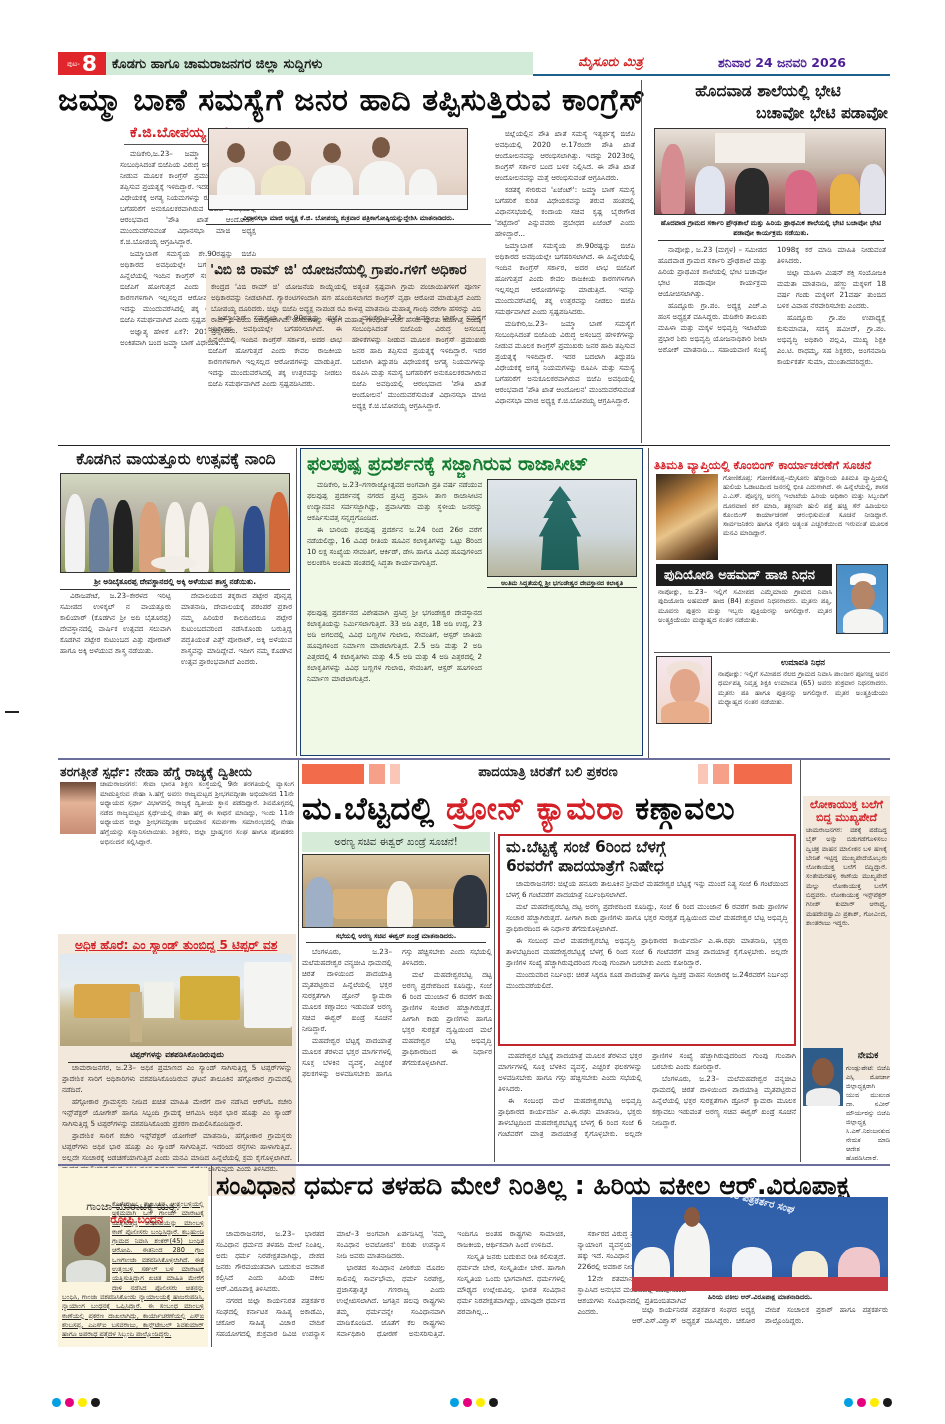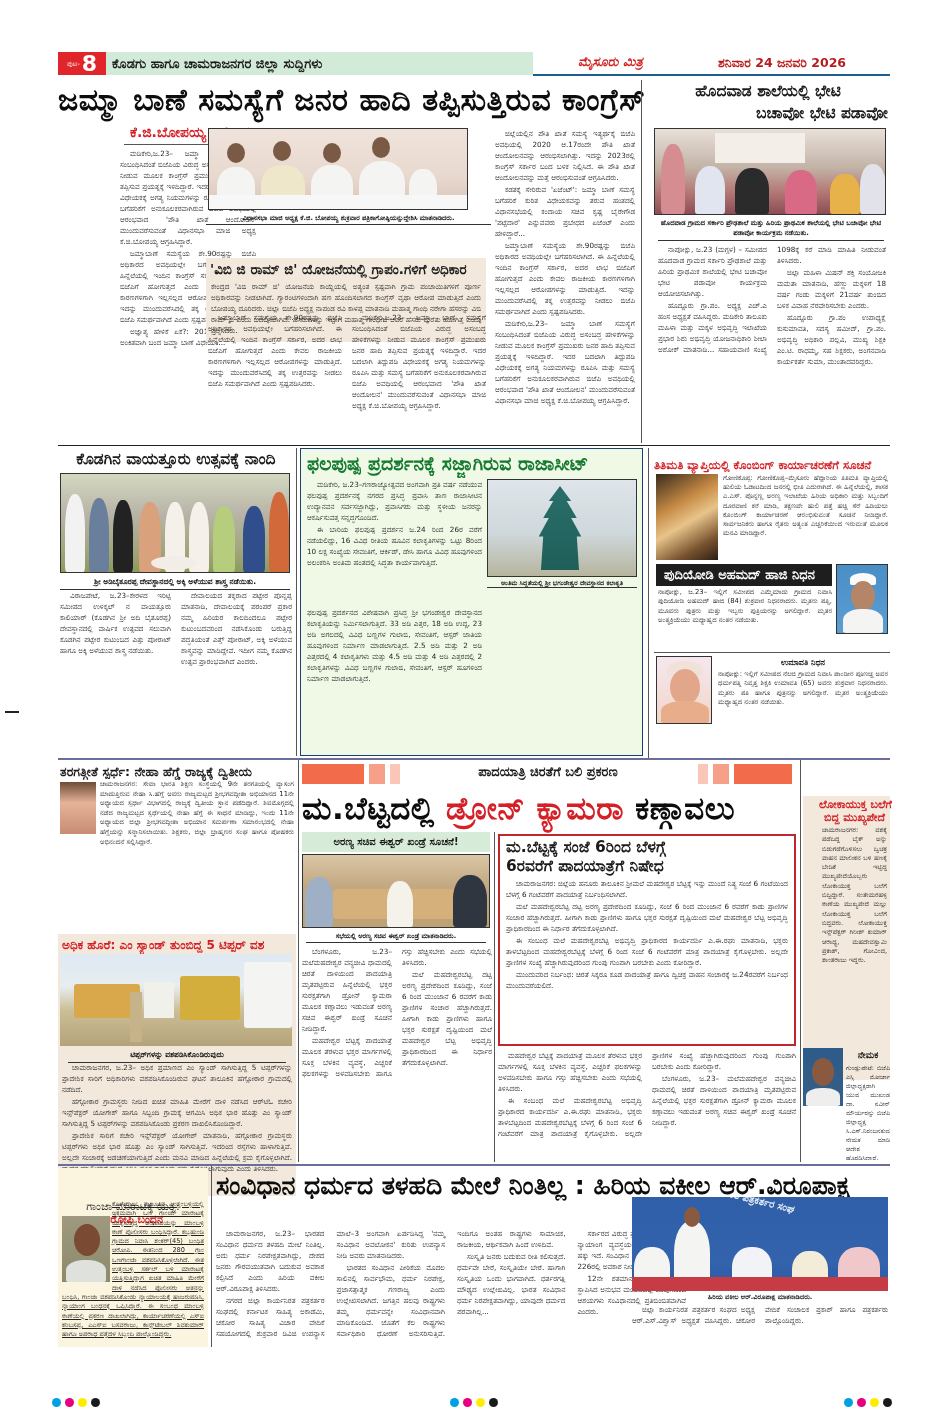--- a/index.html
+++ b/index.html
@@ -18,21 +18,21 @@
   .person { position: absolute; bottom: 0; border-radius: 45% 45% 8% 8%; background: #f4f4f2; }
   .head { position: absolute; border-radius: 50%; background: #7a5a45; }
 
   
   .pg-badge { position: absolute; left: 0; top: 0; width: 48px; height: 23px; background: #e0262b; color: #fff; display: flex; align-items: center; justify-content: center; gap: 2px; }
   .pg-badge .small { font-size: 7px; }
   .pg-badge .num { font-size: 22px; font-weight: bold; line-height: 22px; }
   .section-bar { position: absolute; left: 48px; top: 0; width: 427px; height: 23px; background: #d2ead8; font-size: 13px; font-weight: bold; line-height: 23px; padding-left: 6px; }
   .masthead-rule { position: absolute; left: 475px; top: 22px; width: 357px; height: 2px; background: #1f5f8b; }
   .paper-name { position: absolute; left: 520px; top: 2px; font-size: 13px; font-weight: bold; color: #d0201f; font-style: italic; }
-  .date-text { position: absolute; left: 660px; top: 3px; font-size: 12.5px; font-weight: bold; color: #b91c1c; }
+  .date-text { position: absolute; left: 660px; top: 3px; font-size: 12.5px; font-weight: bold; color: #4c1d95; }
 
   .headline-xl { font-size: 30px; font-weight: bold; line-height: 36px; color: #0d0d0d; white-space: nowrap; letter-spacing: 0.5px; }
   .headline-lg { font-size: 20px; font-weight: bold; line-height: 24px; color: #0d0d0d; white-space: nowrap; }
   .headline-md { font-size: 15px; font-weight: bold; line-height: 19px; white-space: nowrap; }
   .red { color: #d42026; }
   .green { color: #137a2f; }
 
   .boxed-tan { background: #f2e8dc; margin-top: 34px; }
   .boxed-cream { background: #fbf4df; }
   .boxed-green { background: #f0f8e6; border: 1.5px solid #1c3f73; }
@@ -174,21 +174,21 @@
   <div class="abs" style="left:660px; top:606px; width:170px; text-align:center; font-size:8px; font-weight:bold;">ಉಮಾವತಿ ನಿಧನ</div>
   <div class="abs body-text" style="left:660px; top:618px; width:170px; height:58px; font-size:6.8px; line-height:9.4px;">ನಾಪೋಕ್ಲು: ಇಲ್ಲಿಗೆ ಸಮೀಪದ ನೆಲಜಿ ಗ್ರಾಮದ ನಿವಾಸಿ ಪಾಂಡೀರ ಪೂಣಚ್ಚ ಅವರ ಧರ್ಮಪತ್ನಿ ನಿವೃತ್ತ ಶಿಕ್ಷಕಿ ಉಮಾವತಿ (65) ಅವರು ಶುಕ್ರವಾರ ನಿಧನರಾದರು. ಮೃತರು ಪತಿ ಹಾಗೂ ಪುತ್ರನನ್ನು ಅಗಲಿದ್ದಾರೆ. ಮೃತರ ಅಂತ್ಯಕ್ರಿಯೆಯು ಮಧ್ಯಾಹ್ನದ ನಂತರ ನಡೆಯಿತು.</div>
 
   <div class="hrule" style="left:0; top:706px; width:832px; background:#6b6d9b; height:2px;"></div>
 
   <div class="abs headline-md" style="left:2px; top:710px; width:236px; font-size:12.5px;">ತರಗತ್ಗೀತೆ ಸ್ಪರ್ಧೆ: ನೇಹಾ ಹೆಗ್ಡೆ ರಾಜ್ಯಕ್ಕೆ ದ್ವಿತೀಯ</div>
   <div class="photo" style="left:2px; top:730px; width:36px; height:52px; background:linear-gradient(180deg,#6f4b38 0%,#e4b398 40%,#c88d74 100%);"></div>
   <div class="abs body-text" style="left:42px; top:728px; width:194px; height:120px; font-size:6.8px; line-height:9.6px;">ಚಾಮರಾಜನಗರ: ಸೇವಾ ಭಾರತಿ ಶಿಕ್ಷಣ ಸಂಸ್ಥೆಯಲ್ಲಿ 9ನೇ ತರಗತಿಯಲ್ಲಿ ವ್ಯಾಸಂಗ ಮಾಡುತ್ತಿರುವ ನೇಹಾ ಸಿ.ಹೆಗ್ಡೆ ಅವರು ರಾಜ್ಯಮಟ್ಟದ ಶ್ರೀಭಗವದ್ಗೀತಾ ಅಭಿಯಾನದ 11ನೇ ಅಧ್ಯಾಯದ ಸ್ಪರ್ಧಾ ವಿಭಾಗದಲ್ಲಿ ರಾಜ್ಯಕ್ಕೆ ದ್ವಿತೀಯ ಸ್ಥಾನ ಪಡೆದಿದ್ದಾರೆ. ಶಿವಮೊಗ್ಗದಲ್ಲಿ ನಡೆದ ರಾಜ್ಯಮಟ್ಟದ ಸ್ಪರ್ಧೆಯಲ್ಲಿ ನೇಹಾ ಹೆಗ್ಡೆ ಈ ಸಾಧನೆ ಮಾಡಿದ್ದು, ಇಂದು 11ನೇ ಅಧ್ಯಾಯದ ಜಿಲ್ಲಾ ಶ್ರೀಭಗವದ್ಗೀತಾ ಅಭಿಯಾನ ಸಮರ್ಪಣಾ ಸಮಾರಂಭದಲ್ಲಿ ನೇಹಾ ಹೆಗ್ಡೆಯನ್ನು ಸನ್ಮಾನಿಸಲಾಯಿತು. ಶಿಕ್ಷಕರು, ಜಿಲ್ಲಾ ಬ್ರಾಹ್ಮಣರ ಸಂಘ ಹಾಗೂ ಪೋಷಕರು ಅಭಿನಂದನೆ ಸಲ್ಲಿಸಿದ್ದಾರೆ.</div>
 
   <div class="abs boxed-tan" style="left:0; top:848px; width:238px; height:262px;">
-    <div class="headline-md red" style="padding:2px 4px; font-size:12px;">ಅಧಿಕ ಹೊರೆ: ಎಂ ಸ್ಯಾಂಡ್ ತುಂಬಿದ್ದ 5 ಟಿಪ್ಪರ್ ವಶ</div>
+    <div class="headline-md red" style="padding:2px 17px; font-size:12px;text-decoration:underline;">ಅಧಿಕ ಹೊರೆ: ಎಂ ಸ್ಯಾಂಡ್ ತುಂಬಿದ್ದ 5 ಟಿಪ್ಪರ್ ವಶ</div>
     <div class="photo" style="left:2px; top:20px; width:232px; height:92px; background:linear-gradient(180deg,#dfe9f2 0%,#e7edf0 35%,#cbbd95 62%,#b3a37a 100%);">
       <div class="abs" style="left:14px; top:30px; width:66px; height:34px; background:#d9a84b; border-radius:3px;"></div>
       <div class="abs" style="left:84px; top:28px; width:30px; height:36px; background:#f1f1ec;"></div>
       <div class="abs" style="left:120px; top:22px; width:60px; height:44px; background:#d3ae3d; border-radius:3px;"></div>
       <div class="abs" style="left:184px; top:8px; width:48px; height:66px; background:#f4f4f2; border-radius:3px;"></div>
       <div class="abs" style="left:70px; top:38px; width:12px; height:50px; background:#c7b38a;"></div>
     </div>
     <div class="caption" style="position:absolute; left:10px; top:114px; width:218px;">ಟಿಪ್ಪರ್‌ಗಳನ್ನು ವಶಪಡಿಸಿಕೊಂಡಿರುವುದು</div>
     <div class="body-text" style="position:absolute; left:4px; top:128px; width:230px; height:132px;">
       <p>ಚಾಮರಾಜನಗರ, ಜ.23– ಅಧಿಕ ಪ್ರಮಾಣದ ಎಂ ಸ್ಯಾಂಡ್ ಸಾಗಿಸುತ್ತಿದ್ದ 5 ಟಿಪ್ಪರ್‌ಗಳನ್ನು ಪ್ರಾದೇಶಿಕ ಸಾರಿಗೆ ಅಧಿಕಾರಿಗಳು ವಶಪಡಿಸಿಕೊಂಡಿರುವ ಘಟನೆ ತಾಲೂಕಿನ ಹೆಗ್ಗೋಠಾರ ಗ್ರಾಮದಲ್ಲಿ ನಡೆದಿದೆ.</p>
@@ -204,21 +204,21 @@
   <div class="abs" style="left:350px; top:712px; width:280px; font-size:13px; font-weight:bold; text-align:center; background:#fff;">ಪಾದಯಾತ್ರಿ ಚಿರತೆಗೆ ಬಲಿ ಪ್ರಕರಣ</div>
   <div class="abs" style="left:640px; top:712px; width:96px; height:20px;">
     <span style="display:inline-block; width:10px; height:20px; background:#f9c6b8;"></span><span style="display:inline-block; width:16px; height:20px; background:#f6a089; margin-left:5px;"></span><span style="display:inline-block; width:58px; height:20px; background:#f26b4a; margin-left:5px;"></span>
   </div>
   <div class="abs headline-xl" style="left:244px; top:738px; width:500px; font-size:31px;">
     <span>ಮ.ಬೆಟ್ಟದಲ್ಲಿ</span>
     <span class="red">ಡ್ರೋನ್ ಕ್ಯಾಮರಾ</span>
     <span>ಕಣ್ಗಾವಲು</span>
   </div>
 
-  <div class="abs" style="left:244px; top:780px; width:188px; height:20px; background:#d6ecd9; font-size:10px; font-weight:bold; text-align:center; line-height:20px;">ಅರಣ್ಯ ಸಚಿವ ಈಶ್ವರ್ ಖಂಡ್ರೆ ಸೂಚನೆ!</div>
+  <div class="abs" style="left:244px; top:780px; width:188px; height:20px; background:#d6ecd9; font-size:10px; font-weight:normal; text-align:center; line-height:20px;">ಅರಣ್ಯ ಸಚಿವ ಈಶ್ವರ್ ಖಂಡ್ರೆ ಸೂಚನೆ!</div>
   <div class="photo" style="left:244px; top:802px; width:188px; height:74px; background:linear-gradient(180deg,#d9c6a4 0%,#c2a781 45%,#bca172 100%); border:1px solid #333;">
     <div class="abs" style="left:30px; top:34px; width:130px; height:30px; background:#d6b07a; border-radius:4px;"></div>
     <div class="person" style="left:2px; width:28px; height:50px; background:#9fb0c6;"></div>
     <div class="person" style="left:84px; width:26px; height:46px; background:#f5f2ec;"></div>
     <div class="person" style="left:150px; width:34px; height:52px; background:#2f3640;"></div>
   </div>
   <div class="abs caption" style="left:248px; top:878px; width:180px; font-size:6.6px;">ಸಭೆಯಲ್ಲಿ ಅರಣ್ಯ ಸಚಿವ ಈಶ್ವರ್ ಖಂಡ್ರೆ ಮಾತನಾಡಿದರು.</div>
   <div class="abs body-text col2" style="left:244px; top:894px; width:190px; height:216px;">
     <p>ಬೆಂಗಳೂರು, ಜ.23– ಮಲೆಮಹದೇಶ್ವರ ವನ್ಯಜೀವಿ ಧಾಮದಲ್ಲಿ ಚಿರತೆ ದಾಳಿಯಿಂದ ಪಾದಯಾತ್ರಿ ಮೃತಪಟ್ಟಿರುವ ಹಿನ್ನೆಲೆಯಲ್ಲಿ ಭಕ್ತರ ಸುರಕ್ಷತೆಗಾಗಿ ಡ್ರೋನ್ ಕ್ಯಾಮರಾ ಮೂಲಕ ಕಣ್ಗಾವಲು ಇಡುವಂತೆ ಅರಣ್ಯ ಸಚಿವ ಈಶ್ವರ್ ಖಂಡ್ರೆ ಸೂಚನೆ ನೀಡಿದ್ದಾರೆ.</p>
     <p>ಮಹದೇಶ್ವರ ಬೆಟ್ಟಕ್ಕೆ ಪಾದಯಾತ್ರೆ ಮೂಲಕ ತೆರಳುವ ಭಕ್ತರ ಮಾರ್ಗಗಳಲ್ಲಿ ಸೂಕ್ತ ಬೆಳಕಿನ ವ್ಯವಸ್ಥೆ, ಎಚ್ಚರಿಕೆ ಫಲಕಗಳನ್ನು ಅಳವಡಿಸಬೇಕು ಹಾಗೂ ಗಸ್ತು ಹೆಚ್ಚಿಸಬೇಕು ಎಂದು ಸಭೆಯಲ್ಲಿ ತಿಳಿಸಿದರು.</p>
@@ -236,21 +236,21 @@
       <p>ಮುಂದುವರಿದ ನಿರ್ಬಂಧ: ಚಿರತೆ ಸಿಕ್ಕರೂ ಕೂಡ ಪಾದಯಾತ್ರೆ ಹಾಗೂ ದ್ವಿಚಕ್ರ ವಾಹನ ಸಂಚಾರಕ್ಕೆ ಜ.24ರವರೆಗೆ ನಿರ್ಬಂಧ ಮುಂದುವರೆಯಲಿದೆ.</p>
     </div>
   </div>
   <div class="abs body-text col2" style="left:440px; top:998px; width:298px; height:112px;">
     <p>ಮಹದೇಶ್ವರ ಬೆಟ್ಟಕ್ಕೆ ಪಾದಯಾತ್ರೆ ಮೂಲಕ ತೆರಳುವ ಭಕ್ತರ ಮಾರ್ಗಗಳಲ್ಲಿ ಸೂಕ್ತ ಬೆಳಕಿನ ವ್ಯವಸ್ಥೆ, ಎಚ್ಚರಿಕೆ ಫಲಕಗಳನ್ನು ಅಳವಡಿಸಬೇಕು ಹಾಗೂ ಗಸ್ತು ಹೆಚ್ಚಿಸಬೇಕು ಎಂದು ಸಭೆಯಲ್ಲಿ ತಿಳಿಸಿದರು.</p>
     <p>ಈ ಸಂಬಂಧ ಮಲೆ ಮಹದೇಶ್ವರಬೆಟ್ಟ ಅಭಿವೃದ್ಧಿ ಪ್ರಾಧಿಕಾರದ ಕಾರ್ಯದರ್ಶಿ ಎ.ಈ.ರಘು ಮಾತನಾಡಿ, ಭಕ್ತರು ತಾಳಬೆಟ್ಟದಿಂದ ಮಹದೇಶ್ವರಬೆಟ್ಟಕ್ಕೆ ಬೆಳಗ್ಗೆ 6 ರಿಂದ ಸಂಜೆ 6 ಗಂಟೆವರೆಗೆ ಮಾತ್ರ ಪಾದಯಾತ್ರೆ ಕೈಗೊಳ್ಳಬೇಕು. ಅಲ್ಲದೇ ಪ್ರಾಣಿಗಳ ಸಂಖ್ಯೆ ಹೆಚ್ಚಾಗಿರುವುದರಿಂದ ಗುಂಪು ಗುಂಪಾಗಿ ಬರಬೇಕು ಎಂದು ಕೋರಿದ್ದಾರೆ.</p>
     <p>ಬೆಂಗಳೂರು, ಜ.23– ಮಲೆಮಹದೇಶ್ವರ ವನ್ಯಜೀವಿ ಧಾಮದಲ್ಲಿ ಚಿರತೆ ದಾಳಿಯಿಂದ ಪಾದಯಾತ್ರಿ ಮೃತಪಟ್ಟಿರುವ ಹಿನ್ನೆಲೆಯಲ್ಲಿ ಭಕ್ತರ ಸುರಕ್ಷತೆಗಾಗಿ ಡ್ರೋನ್ ಕ್ಯಾಮರಾ ಮೂಲಕ ಕಣ್ಗಾವಲು ಇಡುವಂತೆ ಅರಣ್ಯ ಸಚಿವ ಈಶ್ವರ್ ಖಂಡ್ರೆ ಸೂಚನೆ ನೀಡಿದ್ದಾರೆ.</p>
   </div>
 
   <div class="vrule" style="left:742px; top:708px; height:402px;"></div>
-  <div class="abs boxed-tan" style="left:745px; top:710px; width:87px; height:284px;padding-left:16px;">
+  <div class="abs boxed-tan" style="left:745px; top:710px; width:87px; height:284px;">
     <div class="red" style="font-size:11px; font-weight:bold; text-align:center; padding-top:2px; white-space:nowrap;">ಲೋಕಾಯುಕ್ತ ಬಲೆಗೆ</div>
     <div class="red" style="font-size:11px; font-weight:bold; text-align:center; white-space:nowrap;">ಬಿದ್ದ ಮುಖ್ಯಪೇದೆ</div>
     <div class="body-text" style="padding:2px 3px; height:246px; font-size:6.6px; line-height:9.3px;">ಚಾಮರಾಜನಗರ: ವಶಕ್ಕೆ ಪಡೆದಿದ್ದ ಬೈಕ್ ಅನ್ನು ಬಿಡುಗಡೆಗೊಳಿಸಲು ದ್ವಿಚಕ್ರ ವಾಹನ ಮಾಲೀಕನ ಬಳಿ ಹಣಕ್ಕೆ ಬೇಡಿಕೆ ಇಟ್ಟಿದ್ದ ಮುಖ್ಯಪೇದೆಯೊಬ್ಬರು ಲೋಕಾಯುಕ್ತ ಬಲೆಗೆ ಬಿದ್ದಿದ್ದಾರೆ. ಸಂತೇಮರಹಳ್ಳಿ ಠಾಣೆಯ ಮುಖ್ಯಪೇದೆ ಮಲ್ಲು ಲೋಕಾಯುಕ್ತ ಬಲೆಗೆ ಬಿದ್ದವರು. ಲೋಕಾಯುಕ್ತ ಇನ್ಸ್‌ಪೆಕ್ಟರ್ ಗಿರೀಶ್ ಕುಮಾರ್ ಆರಾಧ್ಯ, ಮಹದೇವಸ್ವಾಮಿ ಪ್ರಕಾಶ್, ಗೋವಿಂದ, ಶಾಂತರಾಜು ಇದ್ದರು.</div>
   </div>
   <div class="photo" style="left:745px; top:996px; width:40px; height:58px; background:linear-gradient(180deg,#2d5b8a 0%,#355f86 100%);">
     <div class="head" style="left:9px; top:10px; width:22px; height:28px; background:#8a5a40;"></div>
     <div class="person" style="left:3px; width:34px; height:18px; background:#eee;"></div>
   </div>
   <div class="abs" style="left:788px; top:998px; width:44px; font-size:9px; font-weight:bold; text-align:center;">ನೇಮಕ</div>
   <div class="abs body-text" style="left:788px; top:1012px; width:44px; height:96px; font-size:6.4px; line-height:9px;">ಗುಂಡ್ಲುಪೇಟೆ: ಬಿಜೆಪಿ ಎಸ್ಸಿ ಮೋರ್ಚಾ ಜಿಲ್ಲಾಧ್ಯಕ್ಷರಾಗಿ ಯುವ ಮುಖಂಡ ದಾ. ನವೀನ್ ಮೌರ್ಯರನ್ನು ಬಿಜೆಪಿ ಜಿಲ್ಲಾಧ್ಯಕ್ಷ ಸಿ.ಎಸ್.ನಿರಂಜನಕುಮಾರ್ ನೇಮಕ ಮಾಡಿ ಆದೇಶ ಹೊರಡಿಸಿದ್ದಾರೆ.</div>
@@ -269,21 +269,21 @@
       <span>ಕೊಳ್ಳೇಗಾಲ: ತಾಲೂಕಿನ ಉತ್ತಂಬಳ್ಳಿಯಲ್ಲಿ ಅಕ್ರಮವಾಗಿ ಒಣ ಗಾಂಜಾ ಮಾರಾಟಕ್ಕೆ ಯತ್ನಿಸುತ್ತಿದ್ದ ಆರೋಪಿಯನ್ನು ಮಾಂಬಳ್ಳಿ ಠಾಣೆ ಪೊಲೀಸರು ಬಂಧಿಸಿದ್ದಾರೆ. ಕಬ್ಬಹುಂಡಿ ಗ್ರಾಮದ ನಿವಾಸಿ ಶಂಕರ್(45) ಬಂಧಿತ ಆರೋಪಿ. ಈತನಿಂದ 280 ಗ್ರಾಂ ಒಣಗಾಂಜಾ ವಶಪಡಿಸಿಕೊಳ್ಳಲಾಗಿದೆ. ಈತ ಉತ್ತಂಬಳ್ಳಿ ಸರ್ಕಲ್ ಬಳಿ ಮಾರಾಟಕ್ಕೆ ಯತ್ನಿಸುತ್ತಿದ್ದಾಗ ಖಚಿತ ಮಾಹಿತಿ ಮೇರೆಗೆ ದಾಳಿ ನಡೆಸಿದ ಪೊಲೀಸರು ಆತನನ್ನು ಬಂಧಿಸಿ, ಗಾಂಜಾ ವಶಪಡಿಸಿಕೊಂಡು ನ್ಯಾಯಾಲಯಕ್ಕೆ ಹಾಜರುಪಡಿಸಿ, ನ್ಯಾಯಾಂಗ ಬಂಧನಕ್ಕೆ ಒಪ್ಪಿಸಿದ್ದಾರೆ. ಈ ಸಂಬಂಧ ಮಾಂಬಳ್ಳಿ ಠಾಣೆಯಲ್ಲಿ ಪ್ರಕರಣ ದಾಖಲಾಗಿದ್ದು, ಕಾರ್ಯಾಚರಣೆಯಲ್ಲಿ ಎಸ್‌ಐ ಕರಿಬಸಪ್ಪ, ಎಎಸ್‌ಐ ಬಸವರಾಜು, ಕಾನ್ಸ್‌ಟೇಬಲ್ ಶಿವಕುಮಾರ್ ಹಾಗೂ ಅಪರಾಧ ಪತ್ತೆದಳ ಸಿಬ್ಬಂದಿ ಪಾಲ್ಗೊಂಡಿದ್ದರು.</span>
     </div>
   </div>
   <div class="vrule" style="left:153px; top:1114px; height:181px;"></div>
 
   <div class="abs headline-xl" style="left:158px; top:1116px; width:674px; font-size:25px; letter-spacing:0;">ಸಂವಿಧಾನ ಧರ್ಮದ ತಳಹದಿ ಮೇಲೆ ನಿಂತಿಲ್ಲ : ಹಿರಿಯ ವಕೀಲ ಆರ್.ವಿರೂಪಾಕ್ಷ</div>
   <div class="abs body-text col4" style="left:158px; top:1176px; width:470px; height:145px; column-gap:12px;">
     <p>ಚಾಮರಾಜನಗರ, ಜ.23– ಭಾರತದ ಸಂವಿಧಾನ ಧರ್ಮದ ತಳಹದಿ ಮೇಲೆ ನಿಂತಿಲ್ಲ. ಅದು ಧರ್ಮ ನಿರಪೇಕ್ಷತವಾಗಿದ್ದು, ದೇಶದ ಜನರು ಗೌರವಯುತವಾಗಿ ಬದುಕುವ ಅವಕಾಶ ಕಲ್ಪಿಸಿದೆ ಎಂದು ಹಿರಿಯ ವಕೀಲ ಆರ್.ವಿರೂಪಾಕ್ಷ ತಿಳಿಸಿದರು.</p>
     <p>ನಗರದ ಜಿಲ್ಲಾ ಕಾರ್ಯನಿರತ ಪತ್ರಕರ್ತರ ಸಂಘದಲ್ಲಿ ಕರ್ನಾಟಕ ಸಾಹಿತ್ಯ ಅಕಾಡೆಮಿ, ಚಕೋರ ಸಾಹಿತ್ಯ ವಿಚಾರ ವೇದಿಕೆ ಸಹಯೋಗದಲ್ಲಿ ಶುಕ್ರವಾರ ಡಿವಿಜಿ ಉಪನ್ಯಾಸ ಮಾಲೆ–3 ಅಂಗವಾಗಿ ಏರ್ಪಡಿಸಿದ್ದ 'ನಮ್ಮ ಸಂವಿಧಾನ ಅವಲೋಕನ' ಕುರಿತು ಉಪನ್ಯಾಸ ನೀಡಿ ಅವರು ಮಾತನಾಡಿದರು.</p>
     <p>ಭಾರತದ ಸಂವಿಧಾನ ಪೀಠಿಕೆಯ ಮೊದಲ ಸಾಲಿನಲ್ಲಿ ಸಾರ್ವಭೌಮ, ಧರ್ಮ ನಿರಪೇಕ್ಷ, ಪ್ರಜಾಸತ್ತಾತ್ಮಕ ಗಣರಾಜ್ಯ ಎಂದು ಉಲ್ಲೇಖಿಸಲಾಗಿದೆ. ಜಗತ್ತಿನ ಹಲವು ರಾಷ್ಟ್ರಗಳು ತಮ್ಮ ಧರ್ಮವನ್ನೇ ಸಂವಿಧಾನವಾಗಿ ಮಾಡಿಕೊಂಡಿವೆ. ಜೊತೆಗೆ ಕೆಲ ರಾಷ್ಟ್ರಗಳು ಸರ್ವಾಧಿಕಾರಿ ಧೋರಣೆ ಅನುಸರಿಸುತ್ತಿವೆ. ಇಂದಿಗೂ ಅಂತಹ ರಾಷ್ಟ್ರಗಳು ಸಾಮಾಜಿಕ, ರಾಜಕೀಯ, ಆರ್ಥಿಕವಾಗಿ ಹಿಂದೆ ಉಳಿದಿವೆ.</p>
-    <p>ಸಂಸ್ಕೃತಿ ಜನರು ಬದುಕುವ ರೀತಿ ಕಲಿಸುತ್ತದೆ. ಧರ್ಮವೇ ಬೇರೆ, ಸಂಸ್ಕೃತಿಯೇ ಬೇರೆ. ಹಾಗಾಗಿ ಸಂಸ್ಕೃತಿಯ ಒಂದು ಭಾಗವಾಗಿದೆ. ಧರ್ತರಗತ್ಲಿ ಮೌಢ್ಯದ ಉಲ್ಲೇಖವಿಲ್ಲ. ಭಾರತ ಸಂವಿಧಾನ ಧರ್ಮ ನಿರಪೇಕ್ಷತವಾಗಿದ್ದು, ಯಾವುದೇ ಧರ್ಮದ ಪರವಾಗಿಲ್ಲ...</p>
+    <p>ಸಂಸ್ಕೃತಿ ಜನರು ಬದುಕುವ ರೀತಿ ಕಲಿಸುತ್ತದೆ. ಧರ್ಮವೇ ಬೇರೆ, ಸಂಸ್ಕೃತಿಯೇ ಬೇರೆ. ಹಾಗಾಗಿ ಸಂಸ್ಕೃತಿಯ ಒಂದು ಭಾಗವಾಗಿದೆ. ಧರ್ಮಗಳಲ್ಲಿ ಮೌಢ್ಯದ ಉಲ್ಲೇಖವಿಲ್ಲ. ಭಾರತ ಸಂವಿಧಾನ ಧರ್ಮ ನಿರಪೇಕ್ಷತವಾಗಿದ್ದು, ಯಾವುದೇ ಧರ್ಮದ ಪರವಾಗಿಲ್ಲ...</p>
     <p>ಸರ್ಕಾರದ ವಿರುದ್ಧ ಪ್ರಶ್ನೆ ಮಾಡುವ ಸಂಬಂಧ ನ್ಯಾಯಾಂಗ ವ್ಯವಸ್ಥೆಯಲ್ಲಿ ಮೊರೆ ಹೋಗುವ ಹಕ್ಕು ಇದೆ. ಸಂವಿಧಾನ ಪರಿಚ್ಛೇದ 32, ಹಾಗೂ 226ರಲ್ಲಿ ಅವಕಾಶ ನೀಡಲಾಗಿದೆ.</p>
     <p>12ನೇ ಶತಮಾನದಲ್ಲಿ ಬಸವಣ್ಣನವರು ಸ್ಥಾಪಿಸಿದ ಅನುಭವ ಮಂಟಪದಲ್ಲಿ ರೂಪುಗೊಂಡ ಆಶಯಗಳು ಸಂವಿಧಾನದಲ್ಲಿ ಪ್ರತಿಬಿಂಬಿತವಾಗಿವೆ ಎಂದರು.</p>
   </div>
   <div class="photo" style="left:574px; top:1145px; width:256px; height:94px; background:linear-gradient(180deg,#2f5fa8 0%,#3363ad 70%,#2b57a0 100%);">
     <div class="abs" style="left:90px; top:4px; width:120px; font-size:10px; font-weight:bold; color:#e8eef8; transform:rotate(14deg); white-space:nowrap;">ನಿರತ ಪತ್ರಕರ್ತರ ಸಂಘ</div>
     <div class="person" style="left:2px; width:36px; height:44px;"></div>
     <div class="person" style="left:42px; width:36px; height:70px;"></div>
       <div class="head" style="left:52px; top:10px; width:16px; height:20px; background:#8a5a40;"></div>
     <div class="person" style="left:100px; width:40px; height:44px; background:#f1f3f6;"></div>
     <div class="person" style="left:160px; width:36px; height:40px; background:#f3ecd8;"></div>

